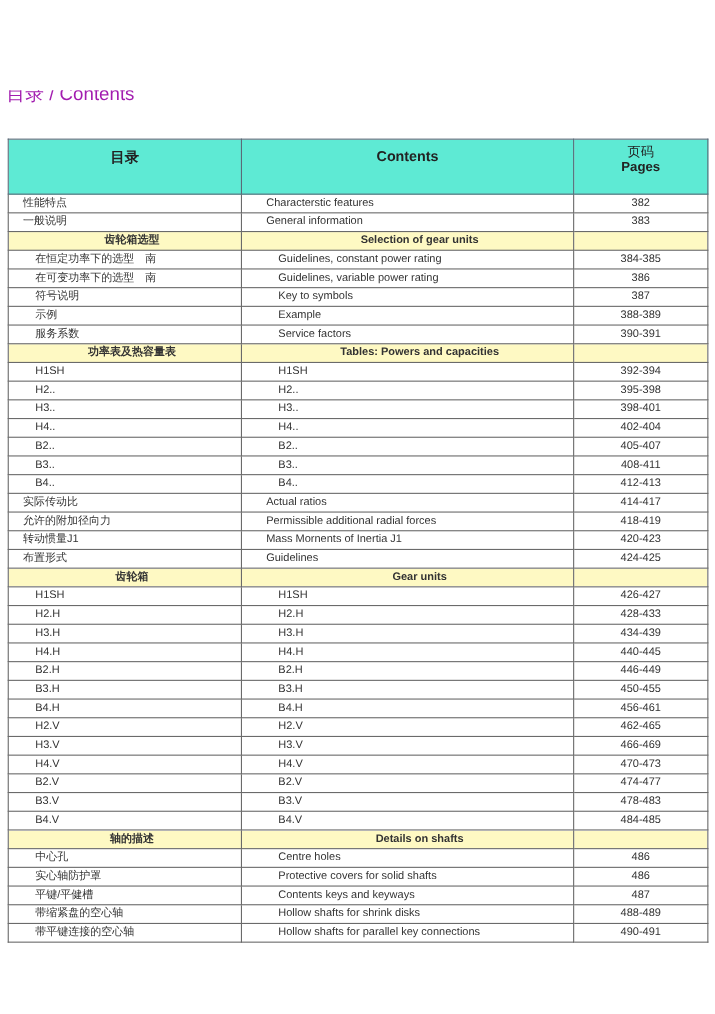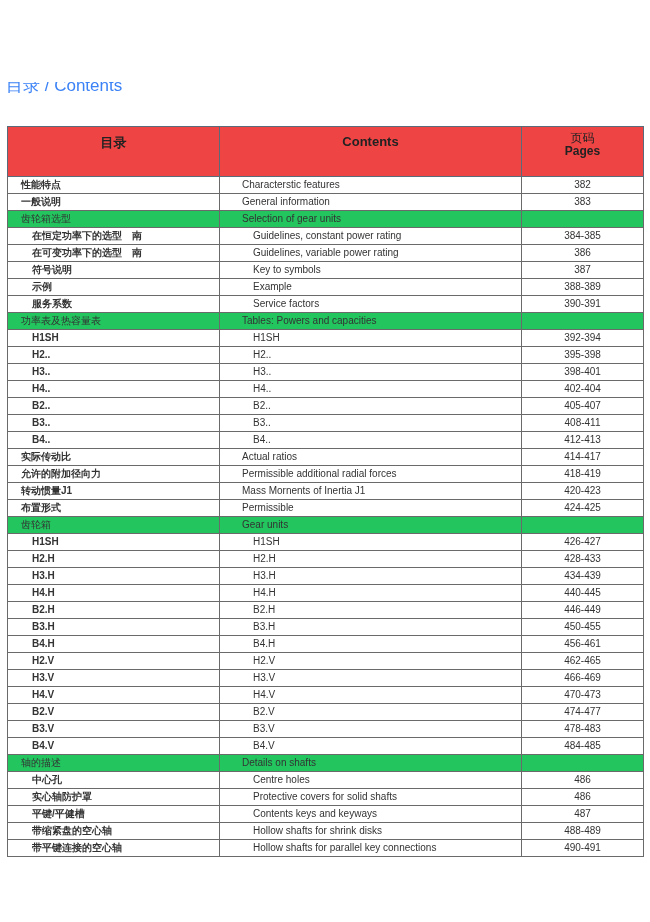--- a/index.html
+++ b/index.html
@@ -1,39 +1,39 @@
 <!DOCTYPE html>
 <html><head>
 <meta charset="utf-8">
 <style>
   html, body { margin: 0; padding: 0; background: #ffffff; }
   body { width: 650px; height: 922px; position: relative; overflow: hidden;
          font-family: "Liberation Sans", "DejaVu Sans", sans-serif; color: #333333; }
-  .page-title { position: absolute; left: 6px; top: 76px; font-size: 17px; color: #3b82f6;
+  .page-title { position: absolute; left: 6px; top: 76px; font-size: 17px; color: #a21caf;
                 line-height: 20px; clip-path: inset(6px 0 0 0); }
   table.toc { position: absolute; left: 7px; top: 126px; width: 636px;
               border-collapse: collapse; table-layout: fixed; }
   table.toc col.c1 { width: 212px; }
   table.toc col.c2 { width: 302px; }
   table.toc col.c3 { width: 122px; }
-  table.toc th { background: #ef4444; border: 1px solid #5a6a78; height: 41px;
+  table.toc th { background: #5eead4; border: 1px solid #5a6a78; height: 41px;
                  font-weight: bold; color: #222; vertical-align: top; padding-top: 7px; }
   table.toc th.h1, table.toc th.h2 { font-size: 13px; }
   table.toc th.h3 { font-size: 12px; padding-top: 5px; line-height: 13px; }
   table.toc th.h3 .cn { font-weight: normal; display: block; }
   table.toc td { border-top: 1px solid #6a6a6a; border-bottom: 1px solid #6a6a6a;
                  border-left: 1px solid #6a6a6a; border-right: 1px solid #6a6a6a;
                  height: 16px; padding: 0; font-size: 10px; line-height: 16px;
                  white-space: nowrap; overflow: hidden; }
-  table.toc td.cn { padding-left: 13px; font-weight: bold; }
+  table.toc td.cn { padding-left: 13px; }
   table.toc td.cn.sub { padding-left: 24px; }
   table.toc td.en { padding-left: 22px; }
   table.toc td.en.sub { padding-left: 33px; }
   table.toc td.pg { text-align: center; font-size: 10px; }
-  table.toc tr.section td { background: #22c55e; font-weight: normal; }
+  table.toc tr.section td { background: #fef9c3; font-weight: bold; text-align: center; }
   table.toc tr.item td { background: #ffffff; }
 </style>
 </head>
 <body>
 
 <div class="page-title">目录 / Contents</div>
 
 <table class="toc">
   <colgroup>
       <col class="c1">
@@ -141,21 +141,21 @@
         <td class="en">Permissible additional radial forces</td>
         <td class="pg">418-419</td>
       </tr>
       <tr class="item">
         <td class="cn">转动惯量J1</td>
         <td class="en">Mass Mornents of Inertia J1</td>
         <td class="pg">420-423</td>
       </tr>
       <tr class="item">
         <td class="cn">布置形式</td>
-        <td class="en">Permissible</td>
+        <td class="en">Guidelines</td>
         <td class="pg">424-425</td>
       </tr>
       <tr class="section">
         <td class="cn">齿轮箱</td>
         <td class="en">Gear units</td>
         <td class="pg"></td>
       </tr>
       <tr class="item">
         <td class="cn sub">H1SH</td>
         <td class="en sub">H1SH</td>

